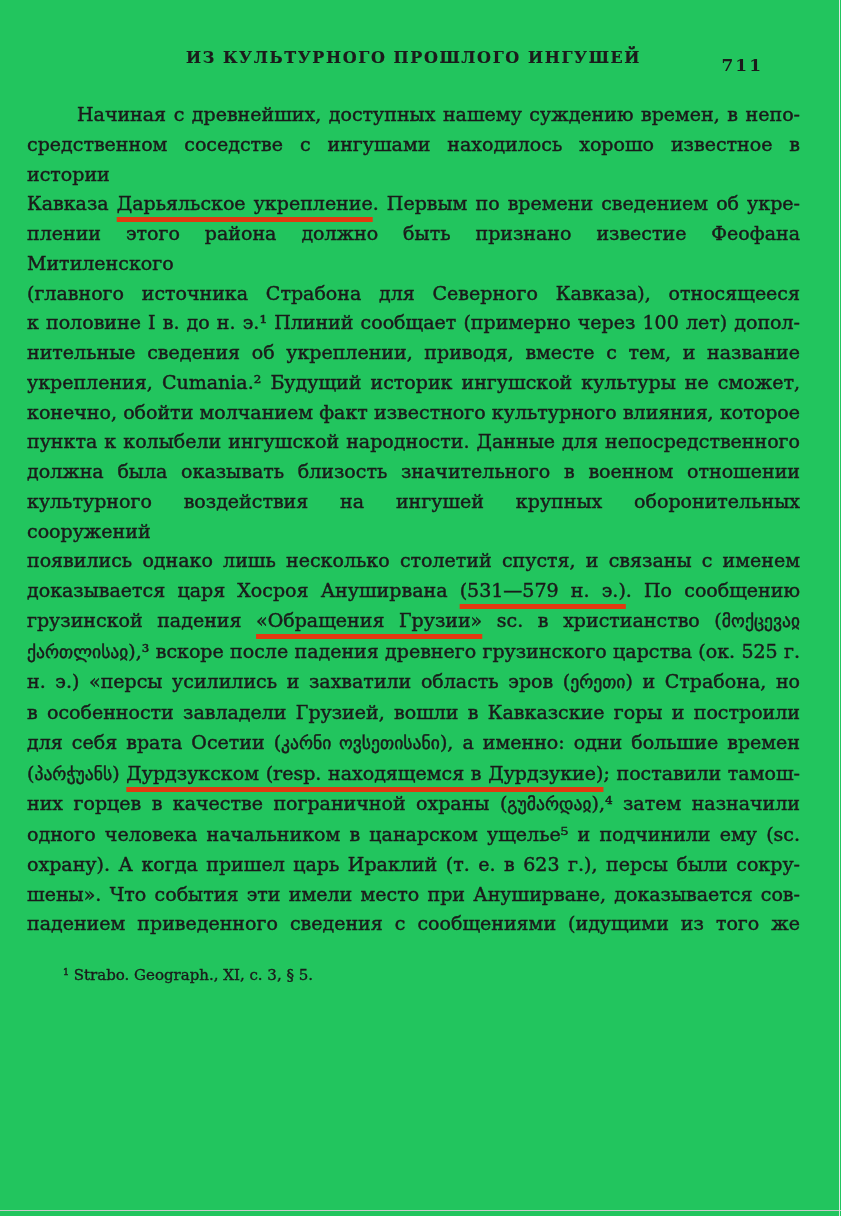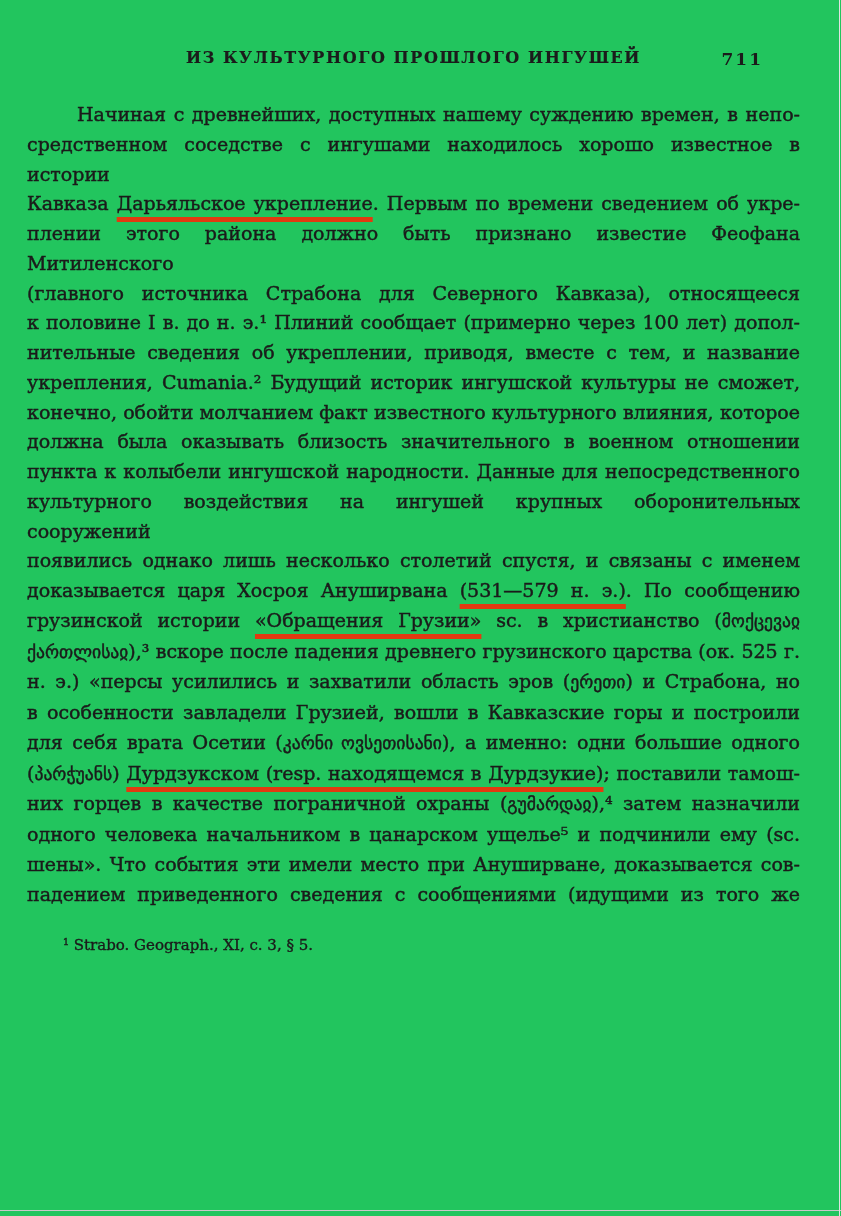--- a/index.html
+++ b/index.html
@@ -12,21 +12,21 @@
     font-family:"DejaVu Serif","Liberation Serif",serif;
     color:#1b1b1b;
     overflow:hidden;
   }
   .header{position:relative;height:22px;margin-bottom:30px;}
   .title{
     text-align:center;font-size:16px;font-weight:bold;
     letter-spacing:1.6px;-webkit-text-stroke:.2px #1b1b1b;
   }
   .pagenum{
-    position:absolute;right:37px;top:1px;
+    position:absolute;right:37px;top:7px;
     font-size:17px;font-weight:bold;letter-spacing:2px;
   }
   .body-text .line{
     font-size:19px;line-height:29.75px;
     text-align:justify;text-align-last:justify;
     -webkit-text-stroke:.45px #1b1b1b;
   }
   .footnotes{margin-top:24px;}
   .footnotes .line{
     font-size:15px;line-height:24px;
@@ -59,33 +59,34 @@
   <div class="body-text">
       <div class="line indent"><span>Начиная с древнейших, доступных нашему суждению времен, в непо-</span></div>
       <div class="line"><span>средственном соседстве с ингушами находилось хорошо известное в истории</span></div>
       <div class="line"><span>Кавказа </span><span class="ru">Дарьяльское укрепление</span><span>. Первым по времени сведением об укре-</span></div>
       <div class="line"><span>плении этого района должно быть признано известие Феофана Митиленского</span></div>
       <div class="line"><span>(главного источника Страбона для Северного Кавказа), относящееся</span></div>
       <div class="line"><span>к половине I в. до н. э.¹ Плиний сообщает (примерно через 100 лет) допол-</span></div>
       <div class="line"><span>нительные сведения об укреплении, приводя, вместе с тем, и название</span></div>
       <div class="line"><span>укрепления, Cumania.² Будущий историк ингушской культуры не сможет,</span></div>
       <div class="line"><span>конечно, обойти молчанием факт известного культурного влияния, которое</span></div>
+      <div class="line"><span>пункта к колыбели ингушской народности. Данные для непосредственного</span></div>
       <div class="line"><span>должна была оказывать близость значительного в военном отношении</span></div>
-      <div class="line"><span>пункта к колыбели ингушской народности. Данные для непосредственного</span></div>
       <div class="line"><span>культурного воздействия на ингушей крупных оборонительных сооружений</span></div>
       <div class="line"><span>появились однако лишь несколько столетий спустя, и связаны с именем</span></div>
       <div class="line"><span>доказывается царя Хосроя Ануширвана </span><span class="ru">(531—579 н. э.)</span><span>. По сообщению</span></div>
-      <div class="line"><span>грузинской истории </span><span class="ru">«Обращения Грузии»</span><span> sc. в христианство (</span><span class="alt">მოქცევაჲ</span></div>
+      <div class="line"><span>грузинской падения </span><span class="ru">«Обращения Грузии»</span><span> sc. в христианство (</span><span class="alt">მოქცევაჲ</span></div>
       <div class="line"><span class="alt">ქართლისაჲ</span><span>),³ вскоре после падения древнего грузинского царства (ок. 525 г.</span></div>
       <div class="line"><span>н. э.) «персы усилились и захватили область эров (</span><span class="alt">ერეთი</span><span>) и Страбона, но</span></div>
       <div class="line"><span>в особенности завладели Грузией, вошли в Кавказские горы и построили</span></div>
-      <div class="line"><span>для себя врата Осетии (</span><span class="alt">კარნი ოვსეთისანი</span><span>), а именно: одни большие одного</span></div>
+      <div class="line"><span>для себя врата Осетии (</span><span class="alt">კარნი ოვსეთისანი</span><span>), а именно: одни большие времен</span></div>
       <div class="line"><span>(</span><span class="alt">პარჭუანს</span><span>) </span><span class="ru">Дурдзукском (resp. находящемся в Дурдзукие)</span><span>; поставили тамош-</span></div>
       <div class="line"><span>них горцев в качестве пограничной охраны (</span><span class="alt">გუმარდაჲ</span><span>),⁴ затем назначили</span></div>
       <div class="line"><span>одного человека начальником в цанарском ущелье⁵ и подчинили ему (sc.</span></div>
+      <div class="line"><span>охрану). А когда пришел царь Ираклий (т. е. в 623 г.), персы были сокру-</span></div>
       <div class="line"><span>шены». Что события эти имели место при Ануширване, доказывается сов-</span></div>
       <div class="line"><span>падением приведенного сведения с сообщениями (идущими из того же</span></div>
     </div>
 
   <div class="footnotes">
       <div class="line plain indent"><span>¹ Strabo. Geograph., XI, с. 3, § 5.</span></div>
     </div>
 
   <div class="scan-edge-bottom"></div>
   <div class="scan-edge-right"></div>

